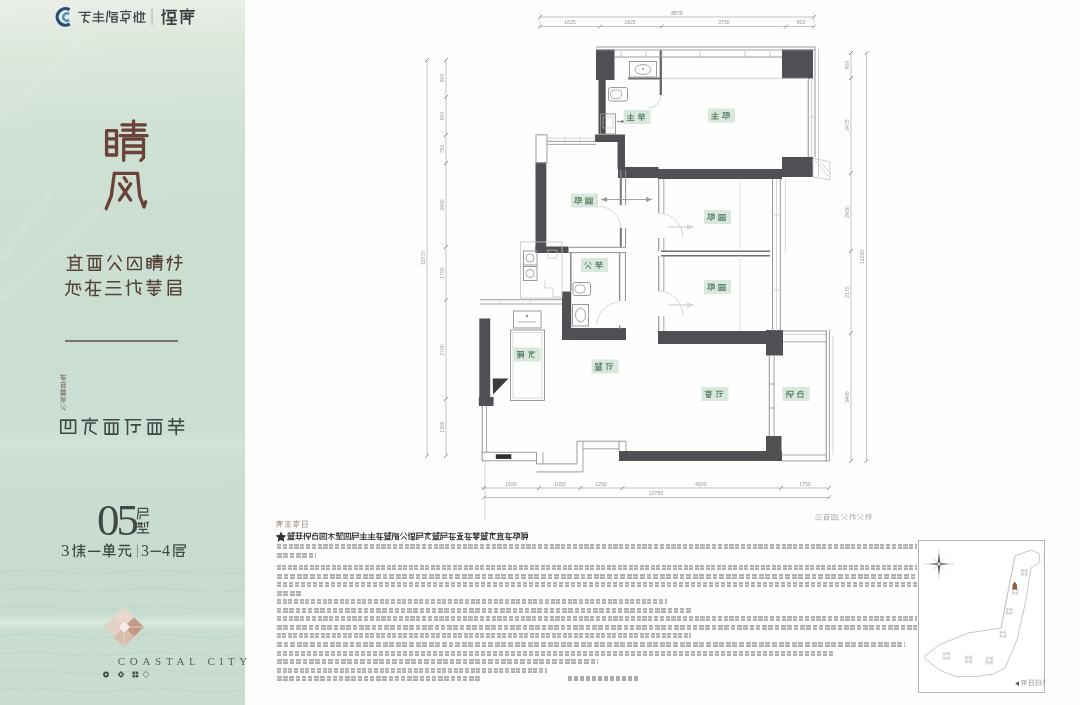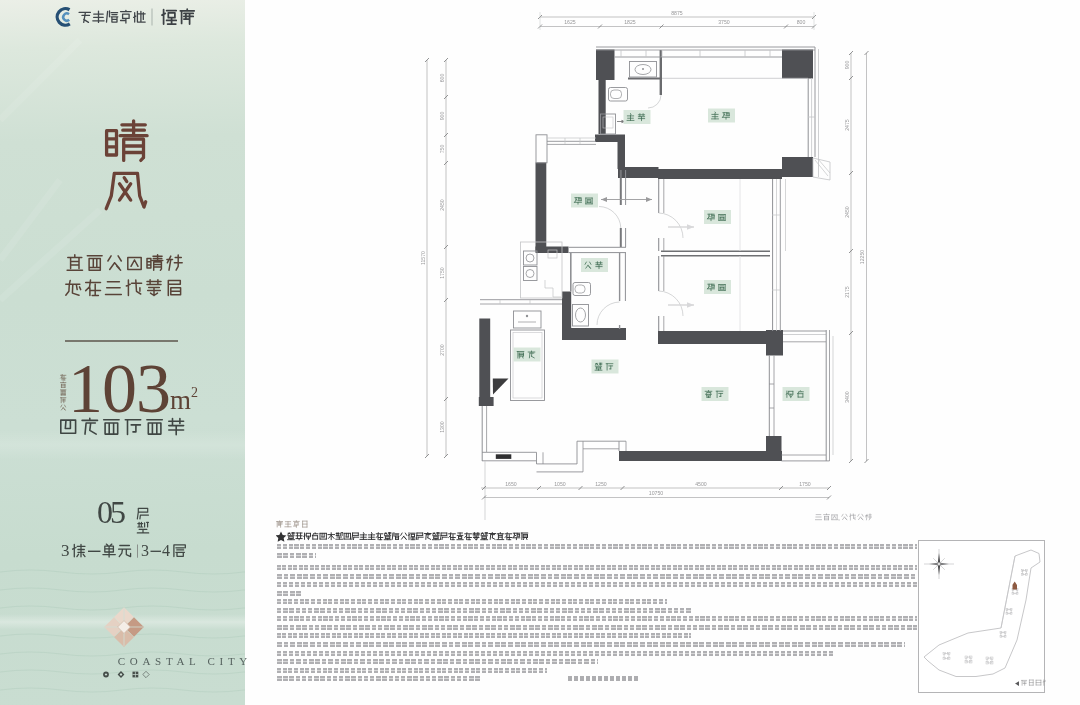--- a/index.html
+++ b/index.html
@@ -75,22 +75,21 @@
       <path d="M124.0 620.6 L130.4 627.0 L124.0 633.4 L117.6 627.0 Z" fill="#f4ede7" opacity="1" stroke="#c9ae9c" stroke-width="0.6"></path>
       <circle cx="106" cy="674.5" r="2.9" fill="#454d49"></circle>
       <path d="M106.0 673.2 L107.3 674.5 L106.0 675.8 L104.7 674.5 Z" fill="#cfe0d6" opacity="1" stroke="none" stroke-width="0.6"></path>
       <path d="M121.0 671.1 L124.4 674.5 L121.0 677.9 L117.6 674.5 Z" fill="#454d49" opacity="1" stroke="none" stroke-width="0.6"></path>
       <path d="M121.0 673.1 L122.4 674.5 L121.0 675.9 L119.6 674.5 Z" fill="#cfe0d6" opacity="1" stroke="none" stroke-width="0.6"></path>
       <rect x="132.5" y="671.6" width="5.8" height="5.8" fill="#454d49"></rect>
       <line x1="132.5" y1="674.5" x2="138.3" y2="674.5" stroke="#cfe0d6" stroke-width="0.7"></line>
       <line x1="135.4" y1="671.6" x2="135.4" y2="677.4" stroke="#cfe0d6" stroke-width="0.7"></line>
       <path d="M146.0 671.3 L149.2 674.5 L146.0 677.7 L142.8 674.5 Z" fill="none" opacity="1" stroke="#454d49" stroke-width="0.6"></path>
     </svg>
-<div class="serif" style="position:absolute;left:68px;top:349px;width:180px;font-size:70px;color:#5e4336;letter-spacing:-1px">103<span style="font-size:27px;letter-spacing:0;position:relative;top:-3px">m<span style="font-size:14px;vertical-align:12px">2</span></span></div>
-<div class="serif" style="position:absolute;left:97px;top:494px;font-size:32px;color:#404744;letter-spacing:-3px">05</div>
+<div class="serif" style="position:absolute;left:97px;top:494px;font-size:45px;color:#404744;letter-spacing:-3px">05</div>
 <div class="serif" style="position:absolute;left:61px;top:541px;font-size:17px;color:#404744">3</div>
 <div class="serif" style="position:absolute;left:141px;top:542px;font-size:16px;color:#404744">3</div>
 <div class="serif" style="position:absolute;left:162px;top:542px;font-size:16px;color:#404744">4</div>
 <div class="serif" style="position:absolute;left:3px;top:654.5px;width:249px;text-align:right;font-size:11px;letter-spacing:4.7px;color:#56625f">COASTAL CITY</div>
 <svg style="position:absolute;left:420px;top:0" width="560" height="540" viewBox="420 0 560 540">
       <rect x="596.0" y="49.5" width="18.5" height="30.5" fill="#4f5054"></rect>
       <rect x="598.5" y="80.0" width="7.2" height="54.0" fill="#4f5054"></rect>
       <rect x="595.0" y="134.5" width="30.0" height="7.5" fill="#4f5054"></rect>
       <rect x="617.5" y="142.0" width="7.5" height="27.0" fill="#4f5054"></rect>
       <rect x="618.0" y="167.0" width="40.5" height="11.0" fill="#4f5054"></rect>

